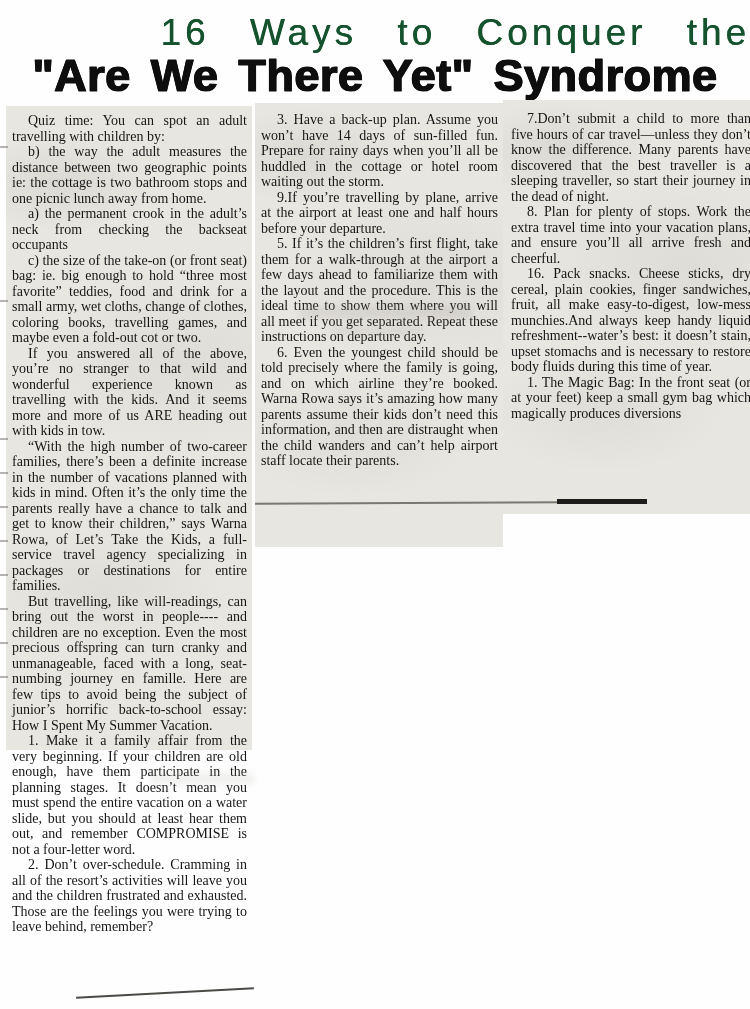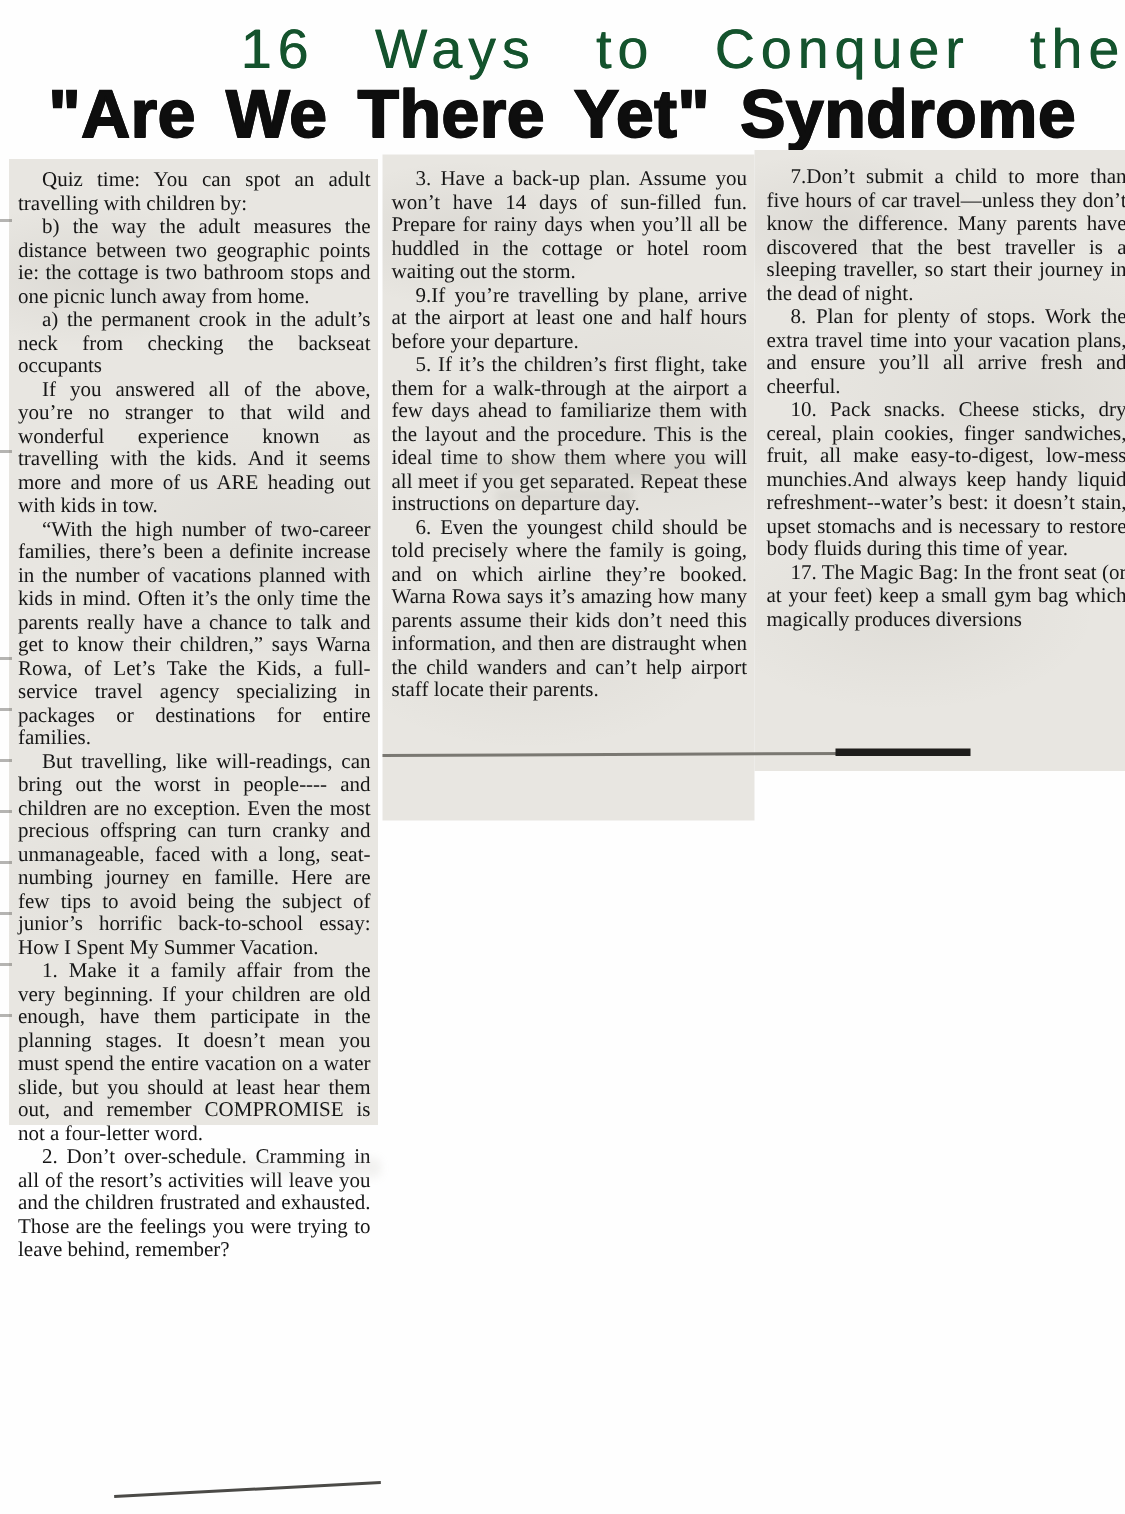--- a/index.html
+++ b/index.html
@@ -67,39 +67,40 @@
 
   <header>
     <div class="headline-top">16 Ways to Conquer the</div>
     <div class="headline-main">"Are We There Yet" Syndrome</div>
   </header>
 
   <section class="col col1">
     <p>Quiz time: You can spot an adult travelling with children by:</p>
     <p>b) the way the adult measures the distance between two geographic points ie: the cottage is two bathroom stops and one picnic lunch away from home.</p>
     <p>a) the permanent crook in the adult’s neck from checking the backseat occupants</p>
+    <p>c) the size of the take-on (or front seat) bag: ie. big enough to hold “three most favorite” teddies, food and drink for a small army, wet cloths, change of clothes, coloring books, travelling games, and maybe even a fold-out cot or two.</p>
     <p class="gap-sm">If you answered all of the above, you’re no stranger to that wild and wonderful experience known as travelling with the kids. And it seems more and more of us ARE heading out with kids in tow.</p>
     <p>“With the high number of two-career families, there’s been a definite increase in the number of vacations planned with kids in mind. Often it’s the only time the parents really have a chance to talk and get to know their children,” says Warna Rowa, of Let’s Take the Kids, a full-service travel agency specializing in packages or destinations for entire families.</p>
     <p>But travelling, like will-readings, can bring out the worst in people---- and children are no exception. Even the most precious offspring can turn cranky and unmanageable, faced with a long, seat-numbing journey en famille. Here are few tips to avoid being the subject of junior’s horrific back-to-school essay: How I Spent My Summer Vacation.</p>
     <p class="gap-lg">1. Make it a family affair from the very beginning. If your children are old enough, have them participate in the planning stages. It doesn’t mean you must spend the entire vacation on a water slide, but you should at least hear them out, and remember COMPROMISE is not a four-letter word.</p>
     <p>2. Don’t over-schedule. Cramming in all of the resort’s activities will leave you and the children frustrated and exhausted. Those are the feelings you were trying to leave behind, remember?</p>
   </section>
 
   <section class="col col2">
     <p>3. Have a back-up plan. Assume you won’t have 14 days of sun-filled fun. Prepare for rainy days when you’ll all be huddled in the cottage or hotel room waiting out the storm.</p>
     <p>9.If you’re travelling by plane, arrive at the airport at least one and half hours before your departure.</p>
     <p>5. If it’s the children’s first flight, take them for a walk-through at the airport a few days ahead to familiarize them with the layout and the procedure. This is the ideal time to show them where you will all meet if you get separated. Repeat these instructions on departure day.</p>
     <p>6. Even the youngest child should be told precisely where the family is going, and on which airline they’re booked. Warna Rowa says it’s amazing how many parents assume their kids don’t need this information, and then are distraught when the child wanders and can’t help airport staff locate their parents.</p>
   </section>
 
   <section class="col col3">
     <p>7.Don’t submit a child to more than five hours of car travel—unless they don’t know the difference. Many parents have discovered that the best traveller is a sleeping traveller, so start their journey in the dead of night.</p>
     <p>8. Plan for plenty of stops. Work the extra travel time into your vacation plans, and ensure you’ll all arrive fresh and cheerful.</p>
-    <p>10. Pack snacks. Cheese sticks, dry cereal, plain cookies, finger sandwiches, fruit, all make easy-to-digest, low-mess munchies.And always keep handy liquid refreshment--water’s best: it doesn’t stain, upset stomachs and is necessary to restore body fluids during this time of year.</p>
-    <p>17. The Magic Bag: In the front seat (or at your feet) keep a small gym bag which magically produces diversions</p>
+    <p>16. Pack snacks. Cheese sticks, dry cereal, plain cookies, finger sandwiches, fruit, all make easy-to-digest, low-mess munchies.And always keep handy liquid refreshment--water’s best: it doesn’t stain, upset stomachs and is necessary to restore body fluids during this time of year.</p>
+    <p>1. The Magic Bag: In the front seat (or at your feet) keep a small gym bag which magically produces diversions</p>
   </section>
 
   <div class="rule">
     <span class="seg1"></span>
     <span class="seg2"></span>
   </div>
 
   <div class="pen-line"></div>
 
   <div class="tick" style="top:146px"></div>

